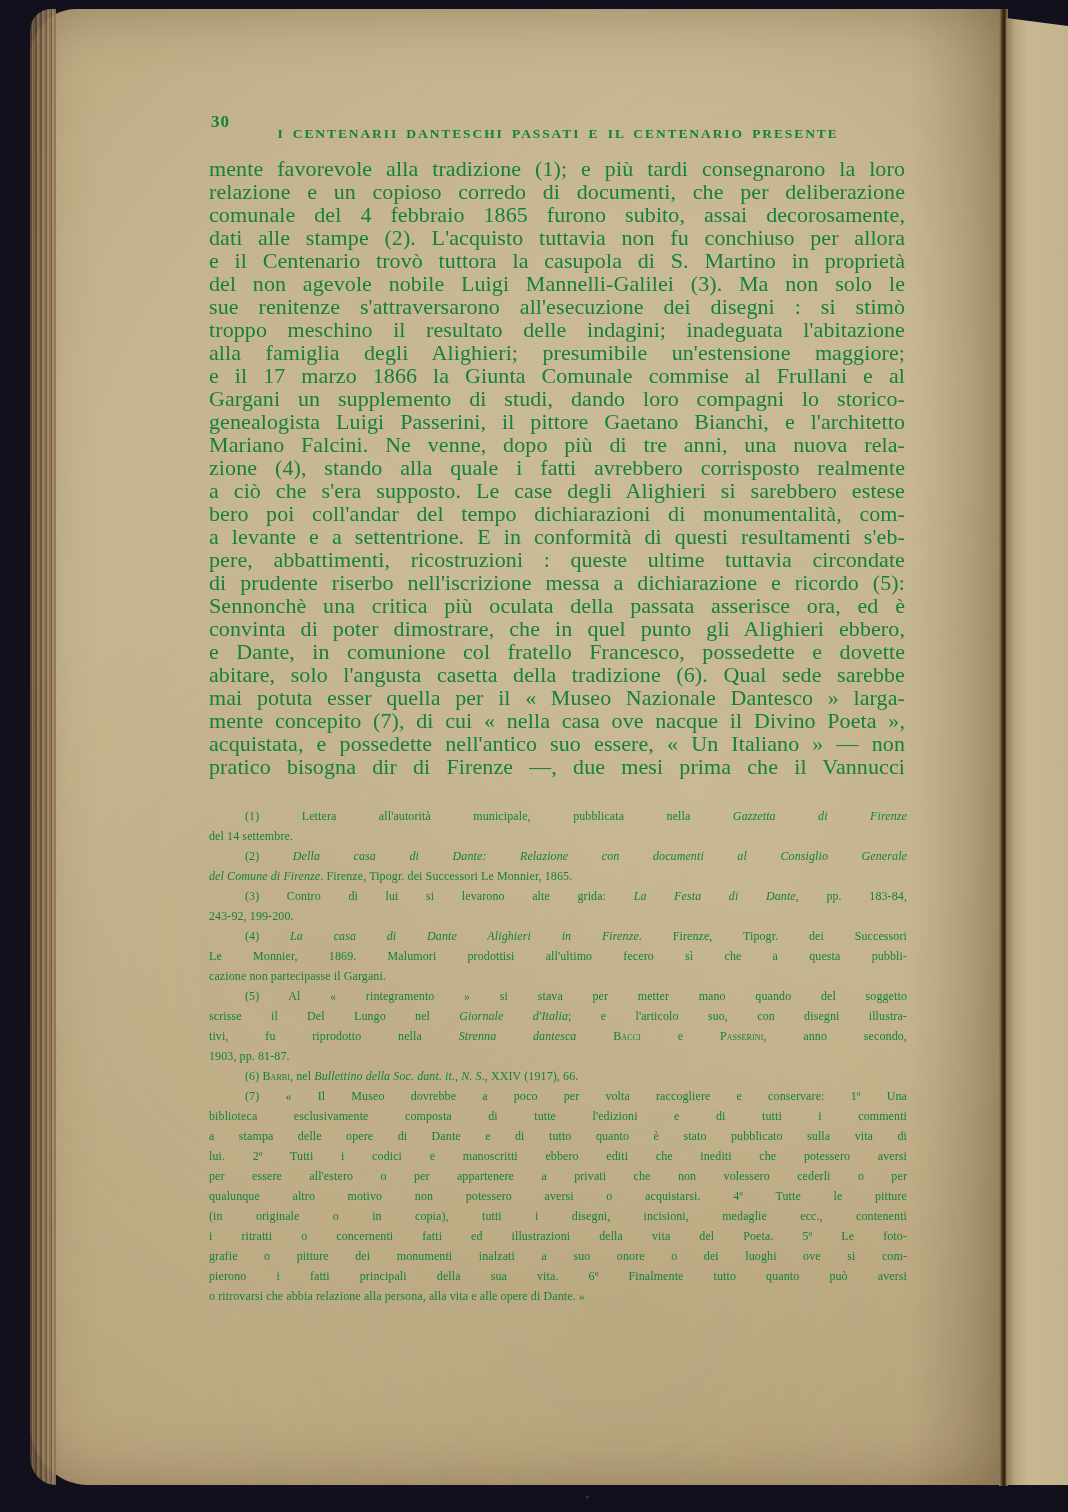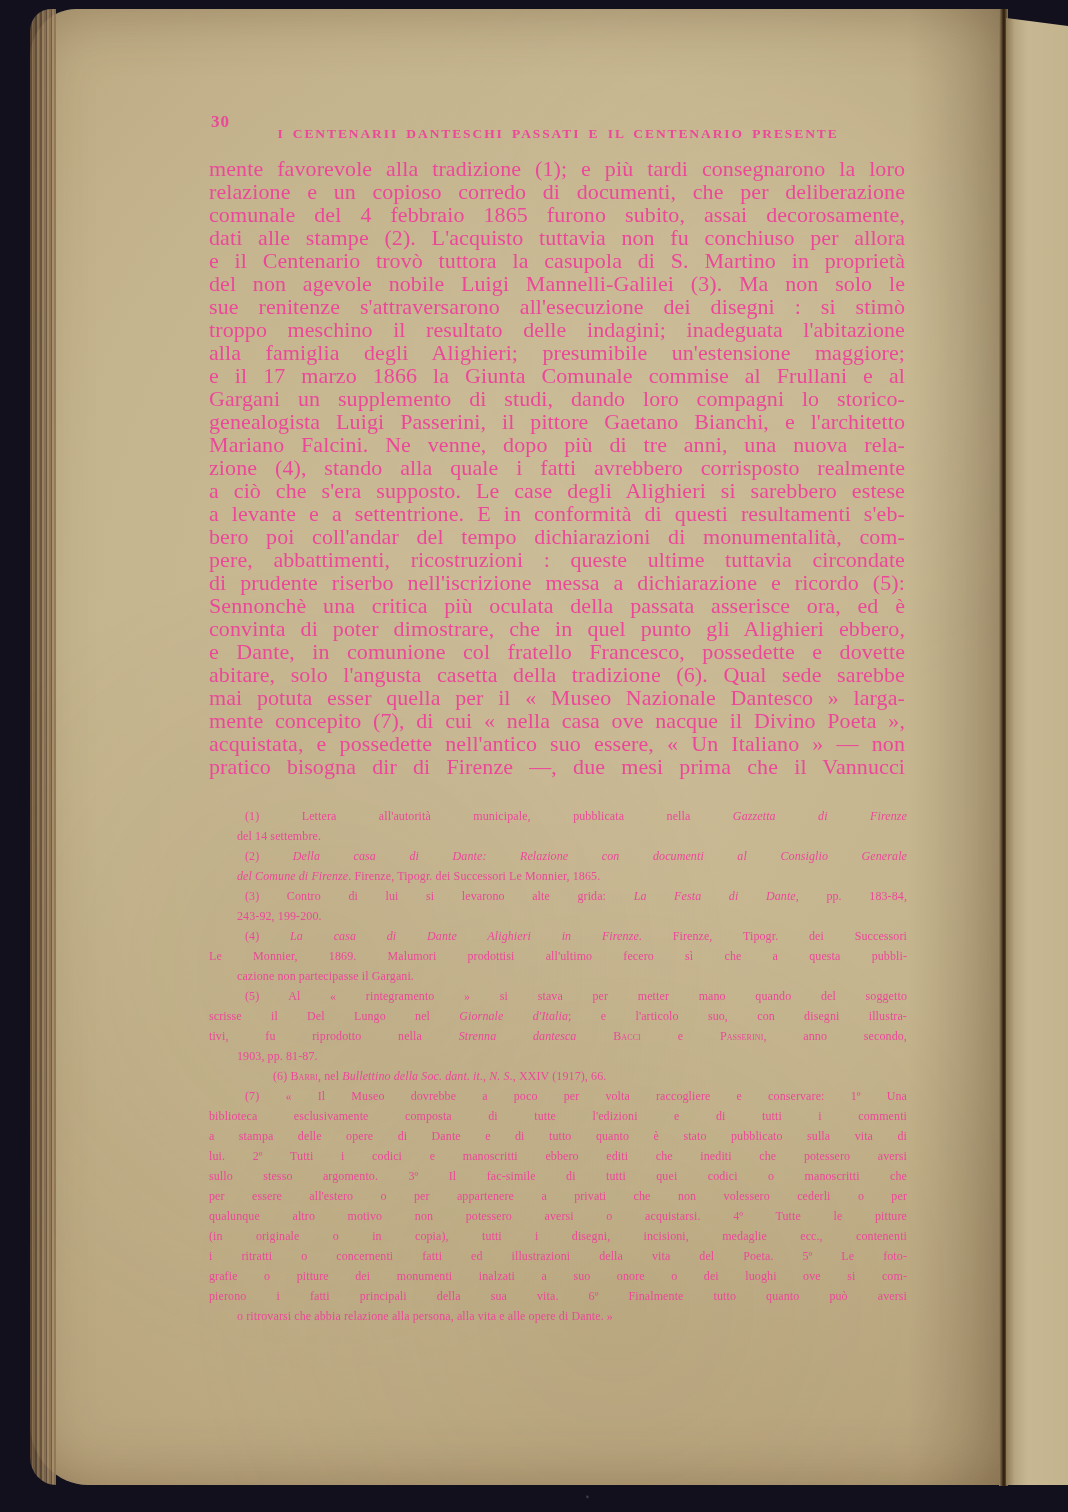--- a/index.html
+++ b/index.html
@@ -33,33 +33,33 @@
       linear-gradient(90deg,rgba(40,25,12,.30),rgba(40,25,12,0) 85%),
       repeating-linear-gradient(90deg,#6d5740 0 1.6px,#a78d68 1.6px 3.4px,#8e7557 3.4px 5.2px);
     opacity:.9;
   }
   .gutter{position:absolute;left:999px;top:9px;width:9px;height:1477px;
     background:linear-gradient(90deg,#9a8360 0,#43321d 40%,#2a1c0c 55%,#8a7554 100%);}
   .facing-page{position:absolute;left:1006px;top:12px;width:62px;height:1473px;
     clip-path:polygon(0 6px,100% 14px,100% 100%,0 100%);
     background:linear-gradient(90deg,#8e7956 0,#b7a781 9px,#c7b893 22px,#c3b48e 100%);}
   
-  .ink{color:#ec4899;}
+  .ink{color:#15803d;}
   .page-header{position:absolute;left:209px;top:112px;width:698px;height:22px;}
   .page-number{position:absolute;left:2px;top:0;font-size:17px;font-weight:bold;letter-spacing:1px;}
   .running-title{position:absolute;left:0;right:0;top:14px;text-align:center;
     font-size:13.5px;font-weight:bold;letter-spacing:1.9px;word-spacing:3px;white-space:nowrap;}
   .body-text{position:absolute;left:209px;top:157px;width:696px;}
   .bline{font-size:22px;line-height:23px;height:23px;white-space:normal;
     text-align:justify;text-align-last:justify;letter-spacing:.1px;}
   .footnotes{position:absolute;left:209px;top:806px;width:698px;}
   .fline{font-size:12px;line-height:20px;height:20px;
     text-align:justify;text-align-last:justify;letter-spacing:.1px;}
   .fline.ind{text-indent:36px;}
-  .fline.end{text-align:left;text-align-last:auto;margin-left:28px;}
+  .fline.end{text-align:left;text-align-last:auto;}
   .it{font-style:italic;}
   .sc{font-variant:small-caps;}
 </style>
 </head>
 <body>
 
 <div class="scene">
   <div class="page-main">
     <div class="edge-stack"></div>
   </div>
@@ -80,22 +80,22 @@
       <div class="bline">del non agevole nobile Luigi Mannelli-Galilei (3). Ma non solo le</div>
       <div class="bline">sue renitenze s'attraversarono all'esecuzione dei disegni : si stimò</div>
       <div class="bline">troppo meschino il resultato delle indagini; inadeguata l'abitazione</div>
       <div class="bline">alla famiglia degli Alighieri; presumibile un'estensione maggiore;</div>
       <div class="bline">e il 17 marzo 1866 la Giunta Comunale commise al Frullani e al</div>
       <div class="bline">Gargani un supplemento di studi, dando loro compagni lo storico-</div>
       <div class="bline">genealogista Luigi Passerini, il pittore Gaetano Bianchi, e l'architetto</div>
       <div class="bline">Mariano Falcini. Ne venne, dopo più di tre anni, una nuova rela-</div>
       <div class="bline">zione (4), stando alla quale i fatti avrebbero corrisposto realmente</div>
       <div class="bline">a ciò che s'era supposto. Le case degli Alighieri si sarebbero estese</div>
+      <div class="bline">bero poi coll'andar del tempo dichiarazioni di monumentalità, com-</div>
       <div class="bline">a levante e a settentrione. E in conformità di questi resultamenti s'eb-</div>
-      <div class="bline">bero poi coll'andar del tempo dichiarazioni di monumentalità, com-</div>
       <div class="bline">pere, abbattimenti, ricostruzioni : queste ultime tuttavia circondate</div>
       <div class="bline">di prudente riserbo nell'iscrizione messa a dichiarazione e ricordo (5):</div>
       <div class="bline">Sennonchè una critica più oculata della passata asserisce ora, ed è</div>
       <div class="bline">convinta di poter dimostrare, che in quel punto gli Alighieri ebbero,</div>
       <div class="bline">e Dante, in comunione col fratello Francesco, possedette e dovette</div>
       <div class="bline">abitare, solo l'angusta casetta della tradizione (6). Qual sede sarebbe</div>
       <div class="bline">mai potuta esser quella per il « Museo Nazionale Dantesco » larga-</div>
       <div class="bline">mente concepito (7), di cui « nella casa ove nacque il Divino Poeta »,</div>
       <div class="bline">acquistata, e possedette nell'antico suo essere, « Un Italiano » — non</div>
       <div class="bline">pratico bisogna dir di Firenze —, due mesi prima che il Vannucci</div>
@@ -113,21 +113,20 @@
       <div class="fline end"><span>cazione non partecipasse il Gargani.</span></div>
       <div class="fline ind"><span>(5) Al « rintegramento » si stava per metter mano quando del soggetto</span></div>
       <div class="fline"><span>scrisse il Del Lungo nel </span><span class="it">Giornale d'Italia</span><span>; e l'articolo suo, con disegni illustra-</span></div>
       <div class="fline"><span>tivi, fu riprodotto nella </span><span class="it">Strenna dantesca</span><span> </span><span class="sc">Bacci</span><span> e </span><span class="sc">Passerini</span><span>, anno secondo,</span></div>
       <div class="fline end"><span>1903, pp. 81-87.</span></div>
       <div class="fline ind end"><span>(6) </span><span class="sc">Barbi</span><span>, nel </span><span class="it">Bullettino della Soc. dant. it.</span><span>, </span><span class="it">N. S.</span><span>, XXIV (1917), 66.</span></div>
       <div class="fline ind"><span>(7) « Il Museo dovrebbe a poco per volta raccogliere e conservare: 1º Una</span></div>
       <div class="fline"><span>biblioteca esclusivamente composta di tutte l'edizioni e di tutti i commenti</span></div>
       <div class="fline"><span>a stampa delle opere di Dante e di tutto quanto è stato pubblicato sulla vita di</span></div>
       <div class="fline"><span>lui. 2º Tutti i codici e manoscritti ebbero editi che inediti che potessero aversi</span></div>
-      <div class="fline"><span>sullo stesso argomento. 3º Il fac-simile di tutti quei codici o manoscritti che</span></div>
       <div class="fline"><span>per essere all'estero o per appartenere a privati che non volessero cederli o per</span></div>
       <div class="fline"><span>qualunque altro motivo non potessero aversi o acquistarsi. 4º Tutte le pitture</span></div>
       <div class="fline"><span>(in originale o in copia), tutti i disegni, incisioni, medaglie ecc., contenenti</span></div>
       <div class="fline"><span>i ritratti o concernenti fatti ed illustrazioni della vita del Poeta. 5º Le foto-</span></div>
       <div class="fline"><span>grafie o pitture dei monumenti inalzati a suo onore o dei luoghi ove si com-</span></div>
       <div class="fline"><span>pierono i fatti principali della sua vita. 6º Finalmente tutto quanto può aversi</span></div>
       <div class="fline end"><span>o ritrovarsi che abbia relazione alla persona, alla vita e alle opere di Dante. »</span></div>
     </div>
 </div>
 

